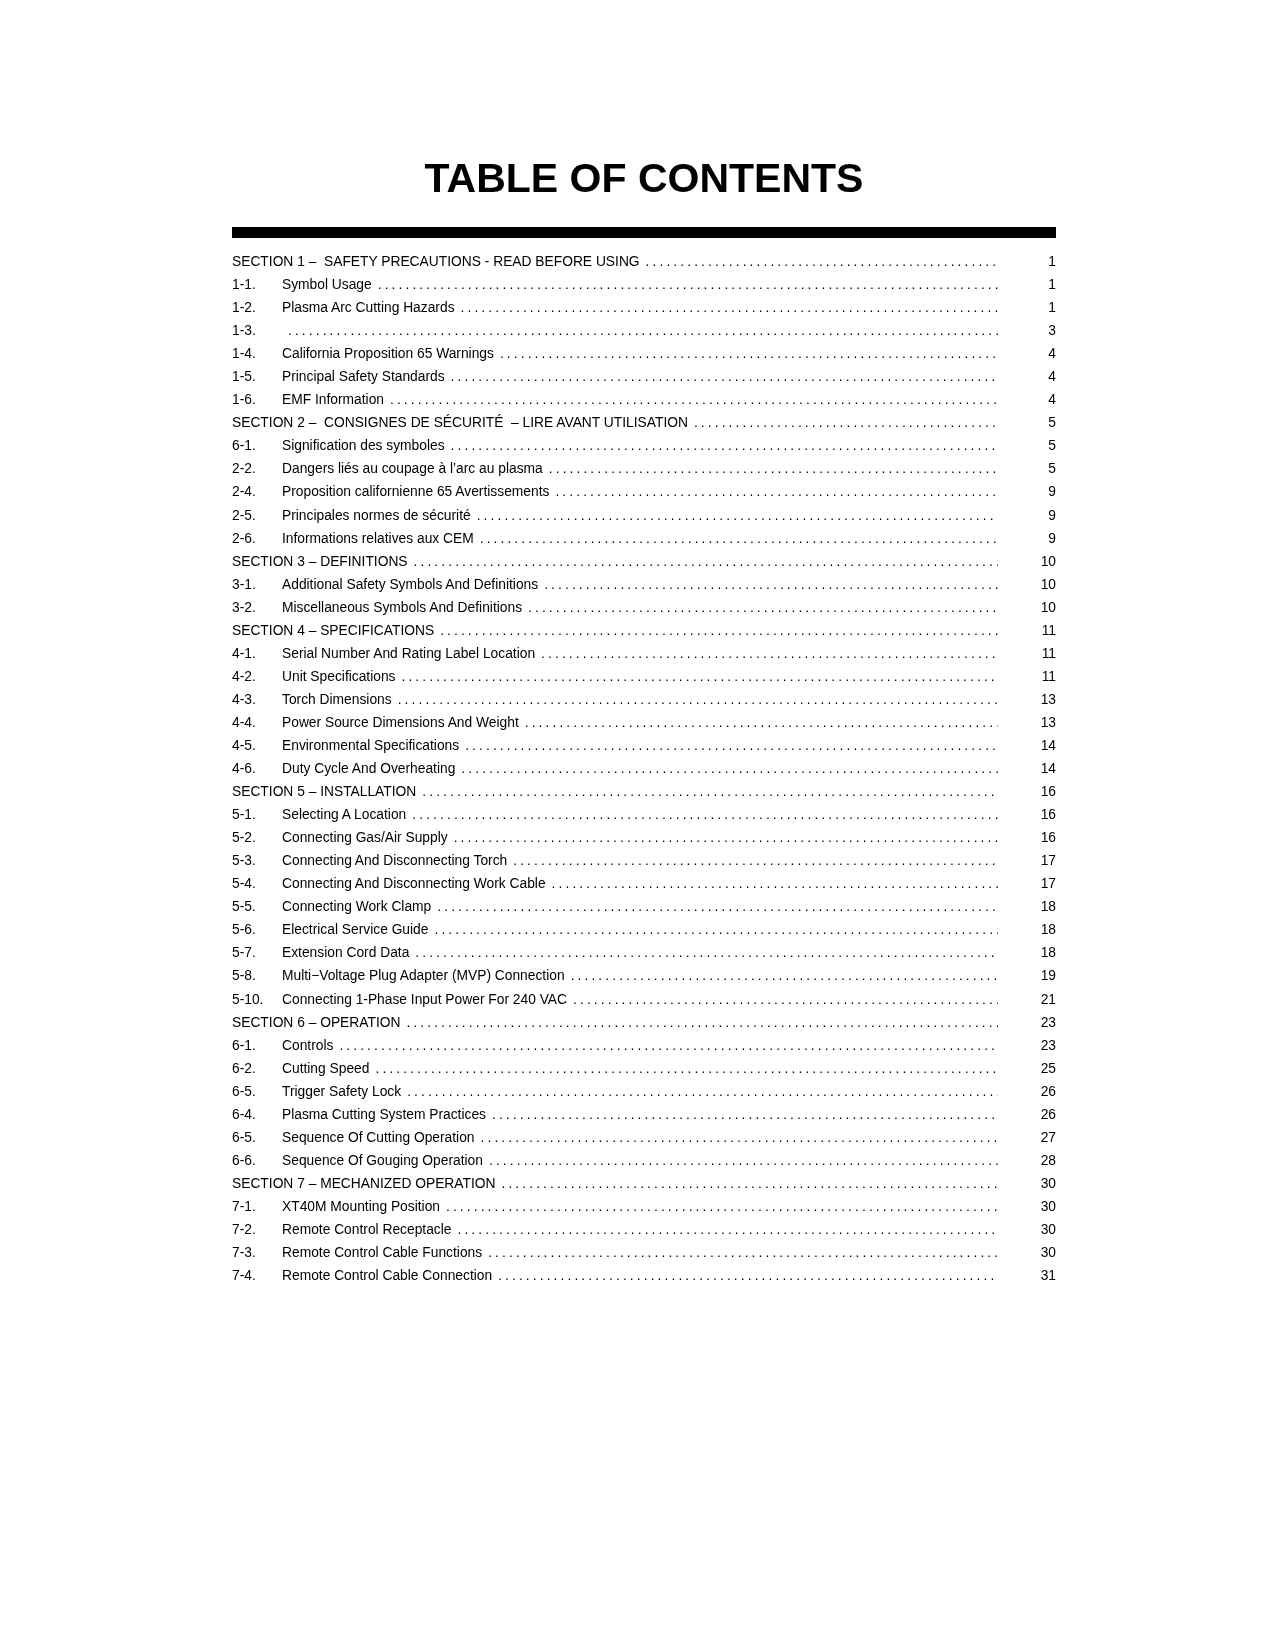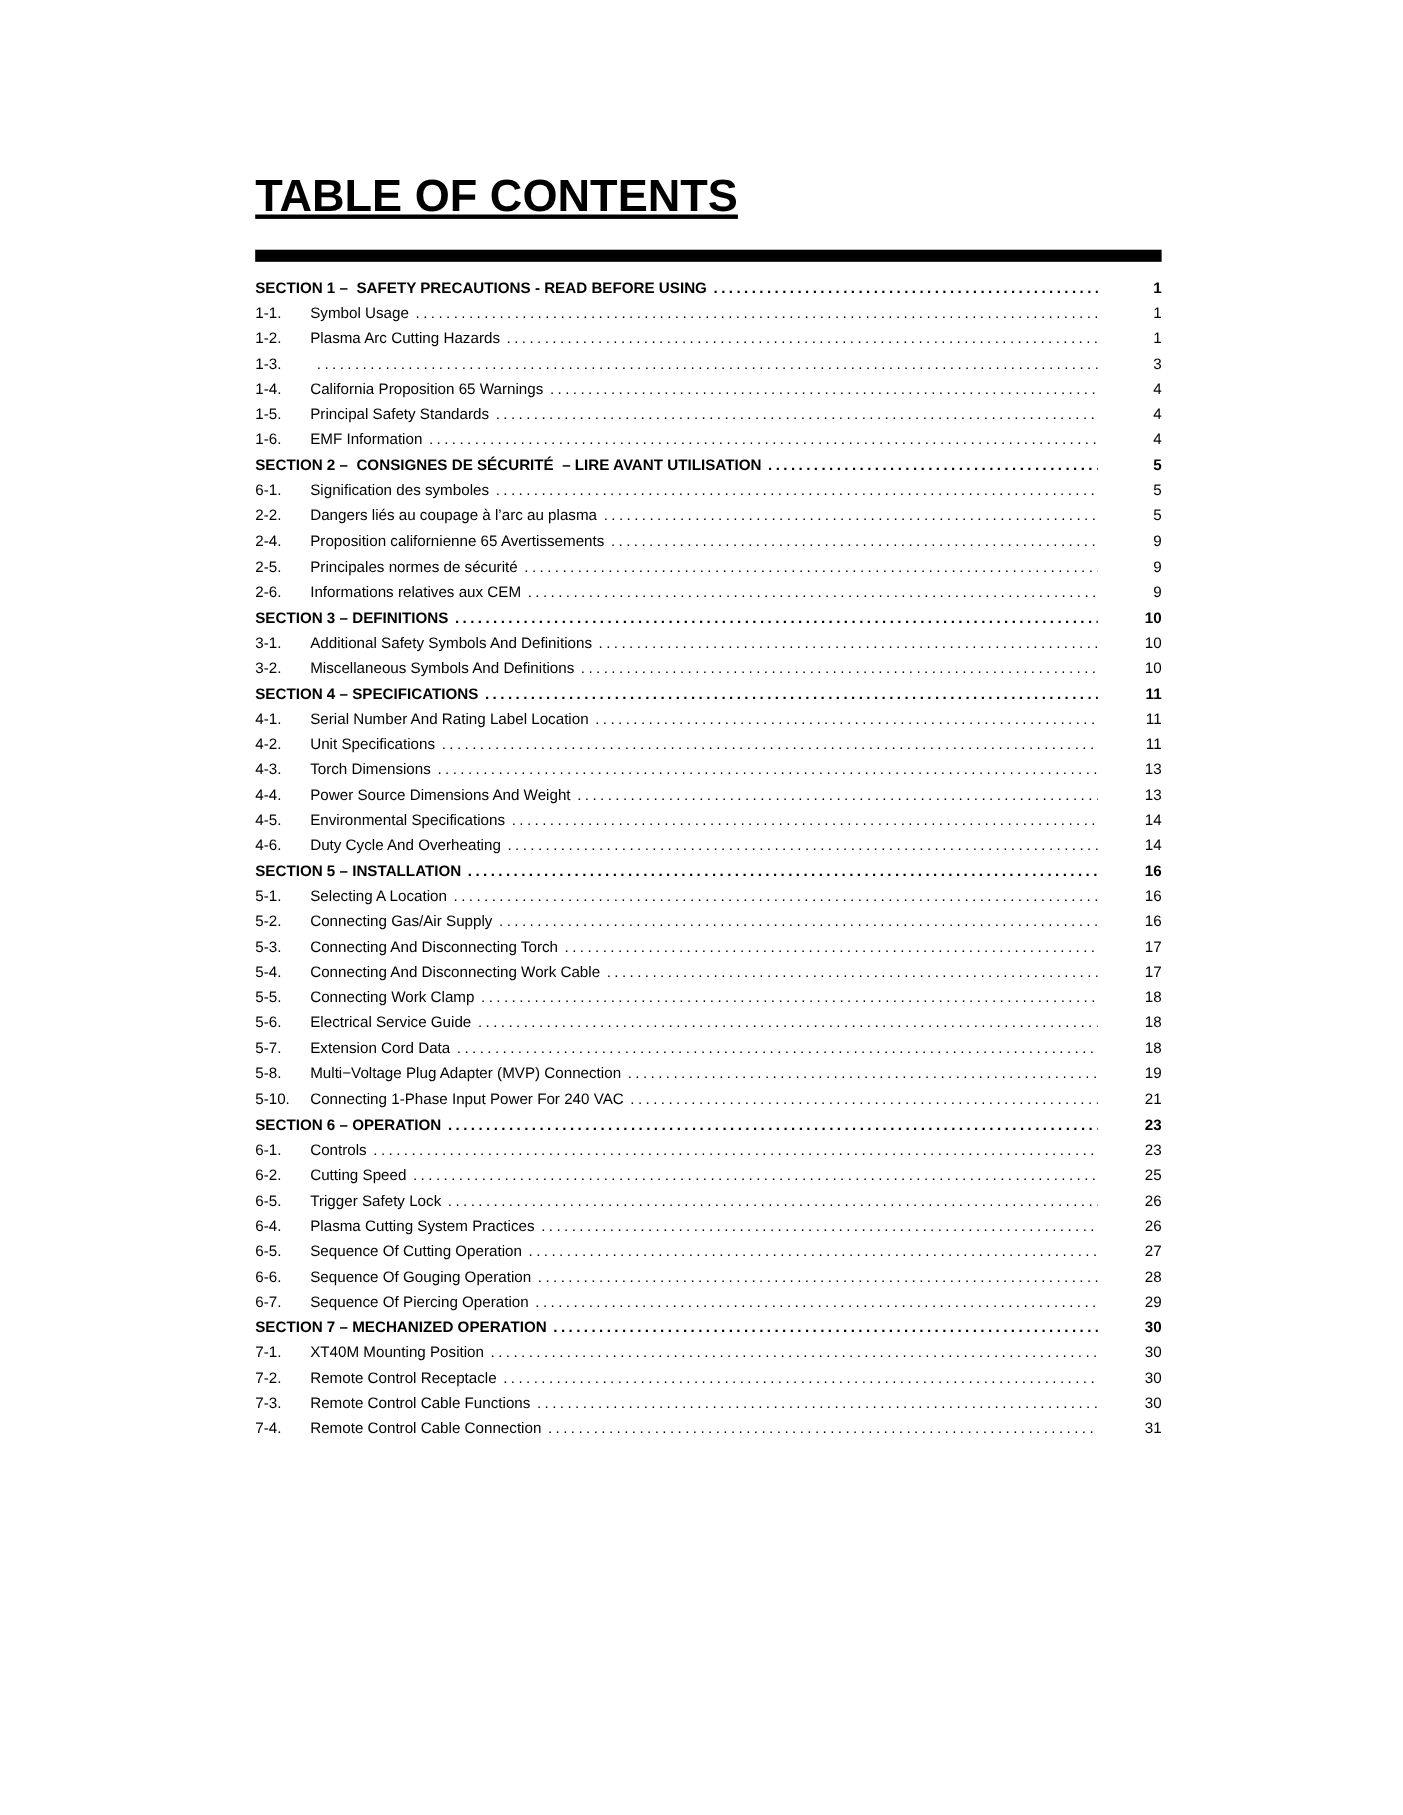--- a/index.html
+++ b/index.html
@@ -7,44 +7,44 @@
     width: 1275px; height: 1650px;
     background: #ffffff;
     color: #000000;
     font-family: "Liberation Sans", sans-serif;
     position: relative;
     overflow: hidden;
   }
   .page-title {
     position: absolute;
     top: 156px; left: 232px; width: 824px;
+    text-align: center;
     font-size: 41px;
     font-weight: bold;
     line-height: 44px;
     letter-spacing: 0px;
-    text-decoration: underline;
   }
   .title-rule {
     position: absolute;
     top: 227px; left: 232px; width: 824px; height: 11px;
     background: #000000;
   }
   .toc {
     position: absolute;
     top: 250px; left: 232px; width: 824px;
   }
   .row {
     display: flex;
     align-items: baseline;
     height: 23.06px;
     line-height: 23.06px;
     font-size: 13.8px;
     white-space: nowrap;
   }
-  .row.section { font-weight: bold; }
+  .row.section { font-weight: normal; }
   .label { flex: 0 0 auto; white-space: pre; }
   .num {
     flex: 0 0 50px;
     white-space: pre;
   }
   .dots {
     flex: 1 1 auto;
     overflow: hidden;
     margin-left: 6px;
     margin-right: 12px;
@@ -290,26 +290,20 @@
       <span class="label">Sequence Of Cutting Operation</span>
       <span class="dots"></span>
       <span class="page-num">27</span>
     </div>
     <div class="row item">
       <span class="num">6-6.</span>
       <span class="label">Sequence Of Gouging Operation</span>
       <span class="dots"></span>
       <span class="page-num">28</span>
     </div>
-    <div class="row item">
-      <span class="num">6-7.</span>
-      <span class="label">Sequence Of Piercing Operation</span>
-      <span class="dots"></span>
-      <span class="page-num">29</span>
-    </div>
     <div class="row section">
       <span class="label">SECTION 7 – MECHANIZED OPERATION</span>
       <span class="dots"></span>
       <span class="page-num">30</span>
     </div>
     <div class="row item">
       <span class="num">7-1.</span>
       <span class="label">XT40M Mounting Position</span>
       <span class="dots"></span>
       <span class="page-num">30</span>

